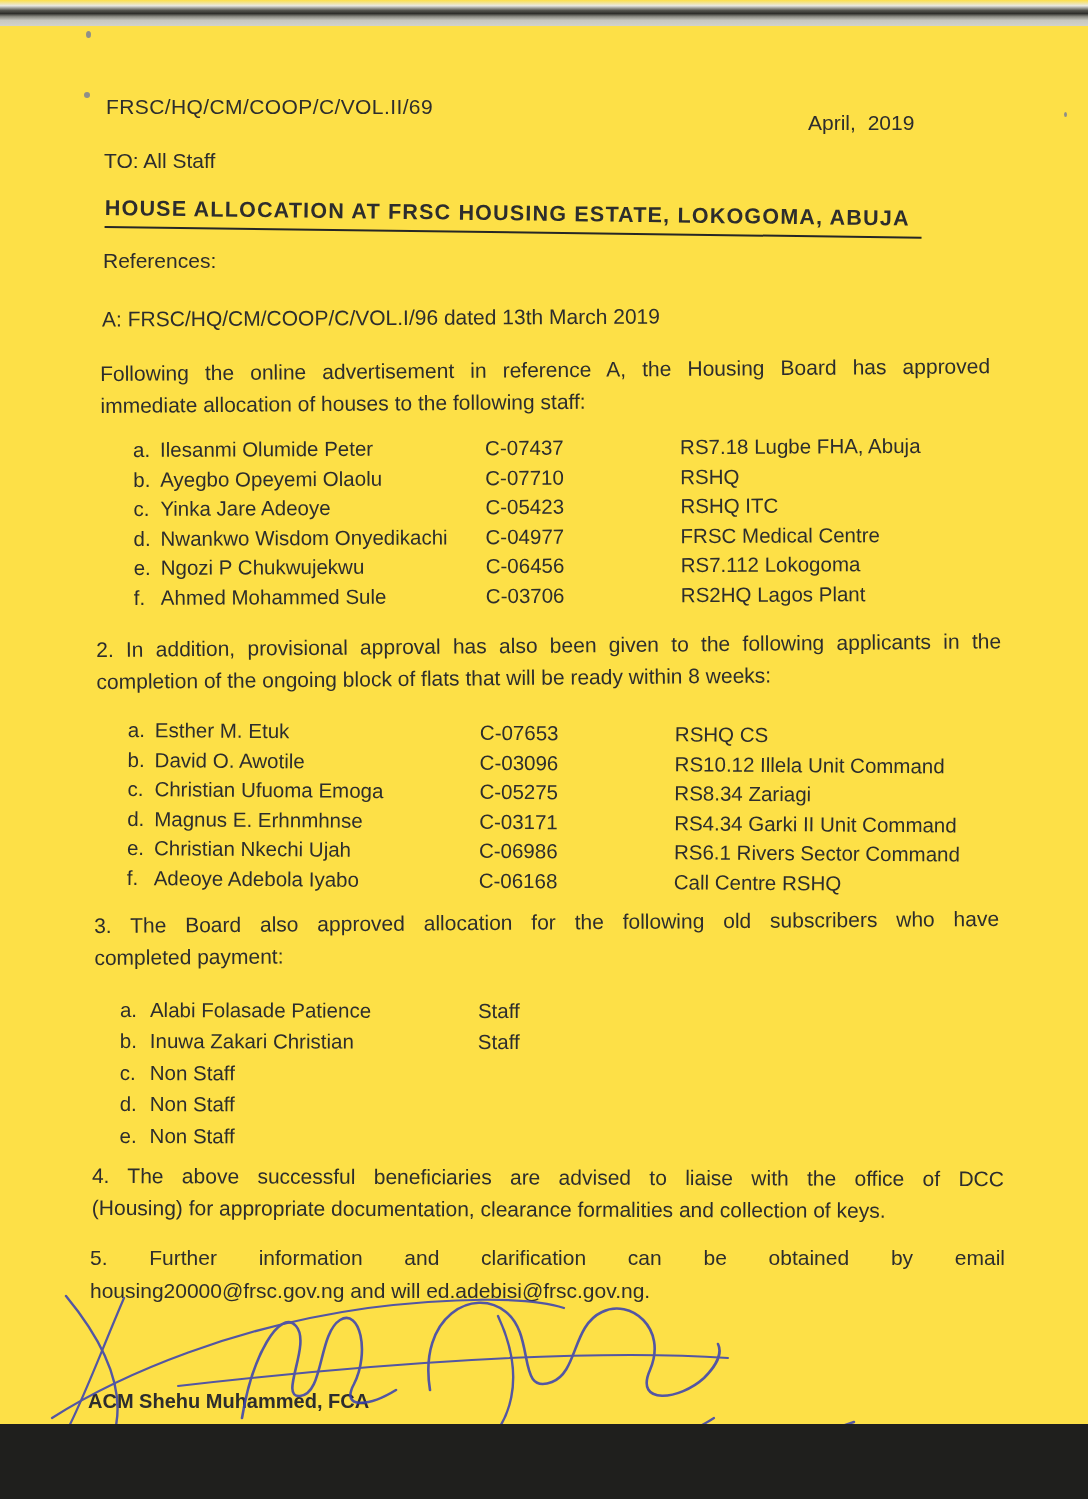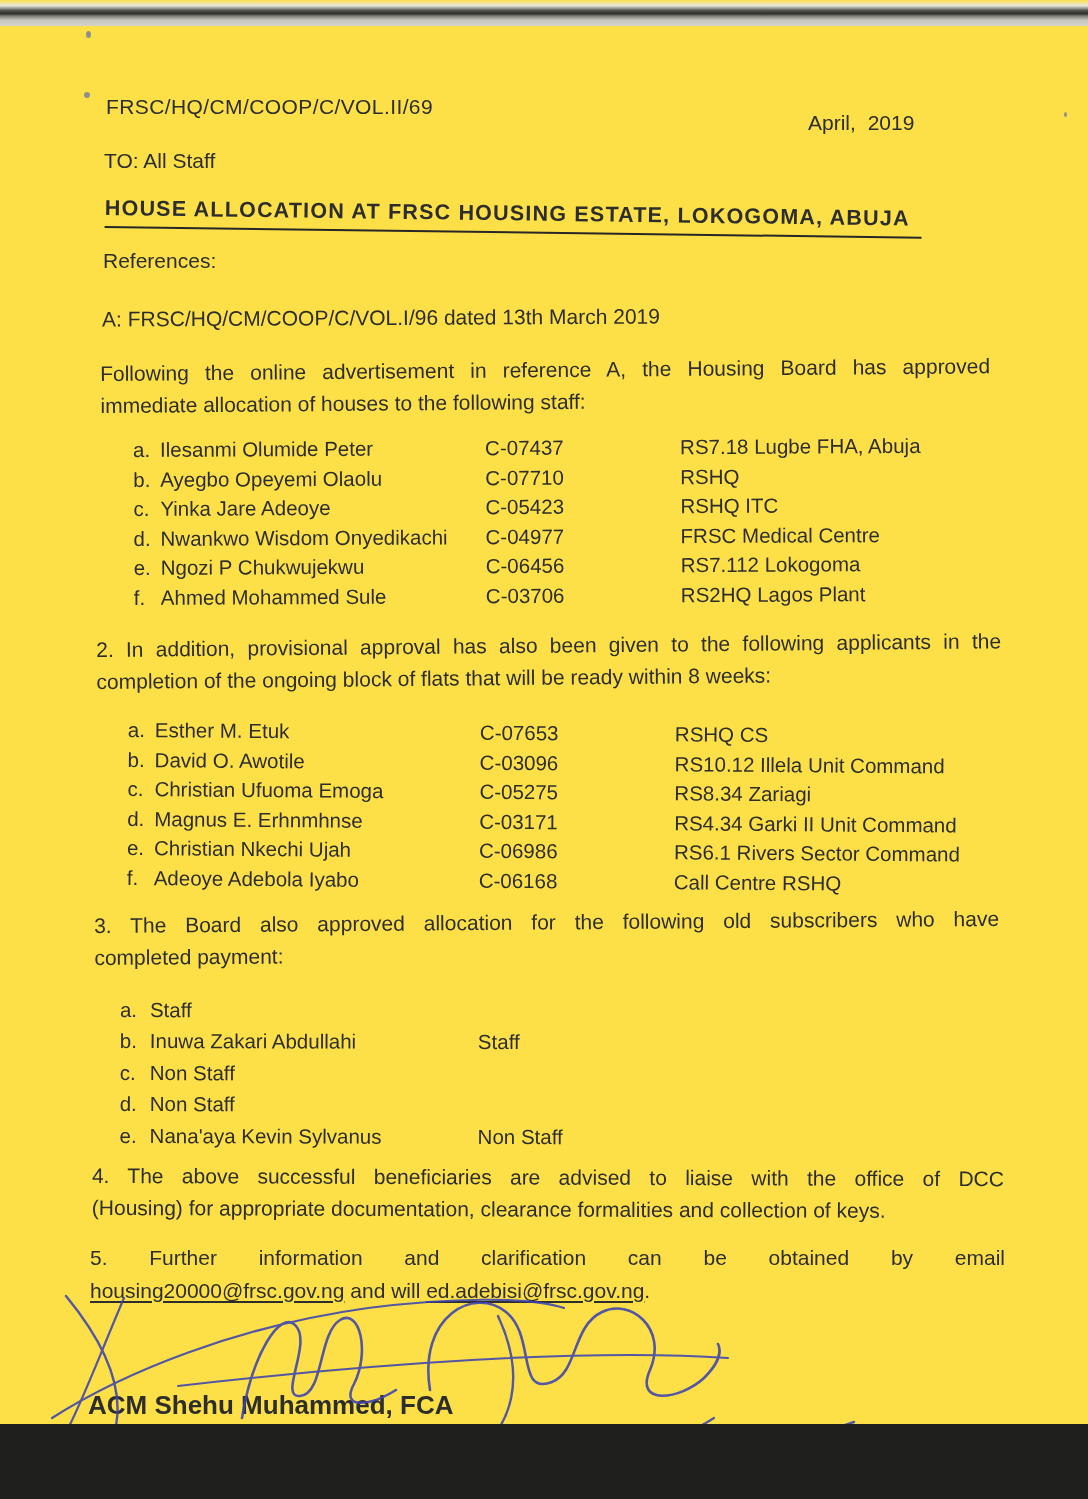--- a/index.html
+++ b/index.html
@@ -47,23 +47,23 @@
   .para5 { left:90px;  top:1242px; width:915px; line-height:32.5px; }
 
   .list { font-size:20.5px; }
   .lrow { display:grid; align-items:start; }
   .list1 { left:133px; top:438px; transform:rotate(-0.3deg); transform-origin:left top; }
   .list1 .lrow, .list2 .lrow { grid-template-columns:27px 325px 195px auto; height:29.5px; white-space:nowrap; }
   .list2 { left:128px; top:718px; transform:rotate(0.45deg); transform-origin:left top; }
   .list3 { left:120px; top:998px; transform:rotate(0.15deg); transform-origin:left top; }
   .list3 .lrow { grid-template-columns:30px 328px auto; height:31.4px; white-space:nowrap; }
 
-  .email { text-decoration:underline; text-underline-offset:3px; text-decoration-thickness:1.5px;margin-top:24px; }
-
-  .sig-name  { left:88px; top:1390px; font-weight:bold; font-size:26px; white-space:nowrap; }
+  .email { text-underline-offset:3px; text-decoration-thickness:1.5px;margin-top:24px; }
+
+  .sig-name  { left:88px; top:1390px; font-weight:bold; font-size:20px; white-space:nowrap; }
   .sig-title { left:84px; top:1423px; font-weight:bold; font-size:21px; white-space:nowrap; }
   .signature-svg { left:28px; top:1268px; z-index:4; pointer-events:none; }
 </style>
 </head>
 <body>
 
 <div class="page">
 
   <div class="scan-left"></div>
   <div class="scan-bottom"></div>
@@ -168,38 +168,38 @@
   </div>
 
   <div class="abs para para3">
     <div class="pline just">3. The Board also approved allocation for the following old subscribers who have</div>
     <div class="pline">completed payment:</div>
   </div>
 
   <div class="abs list list3">
     <div class="lrow">
       <span>a.</span>
+      <span>Alabi Folasade Patience</span>
       <span>Staff</span>
     </div>
     <div class="lrow">
       <span>b.</span>
-      <span>Inuwa Zakari Abdullahi</span>
+      <span>Inuwa Zakari Christian</span>
       <span>Staff</span>
     </div>
     <div class="lrow">
       <span>c.</span>
       <span>Non Staff</span>
     </div>
     <div class="lrow">
       <span>d.</span>
       <span>Non Staff</span>
     </div>
     <div class="lrow">
       <span>e.</span>
-      <span>Nana'aya Kevin Sylvanus</span>
       <span>Non Staff</span>
     </div>
   </div>
 
   <div class="abs para para4">
     <div class="pline just">4. The above successful beneficiaries are advised to liaise with the office of DCC</div>
     <div class="pline">(Housing) for appropriate documentation, clearance formalities and collection of keys.</div>
   </div>
 
   <div class="abs para para5">

